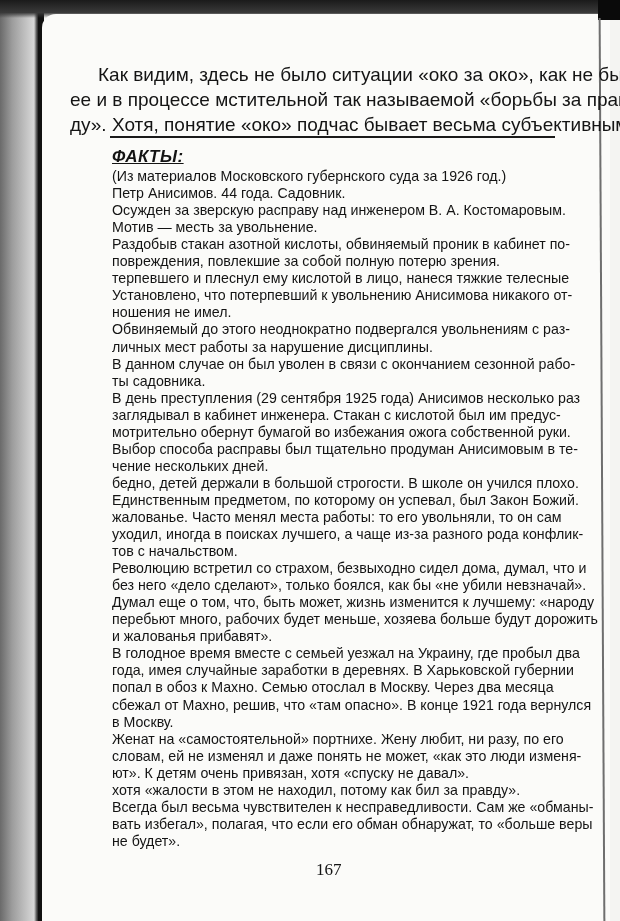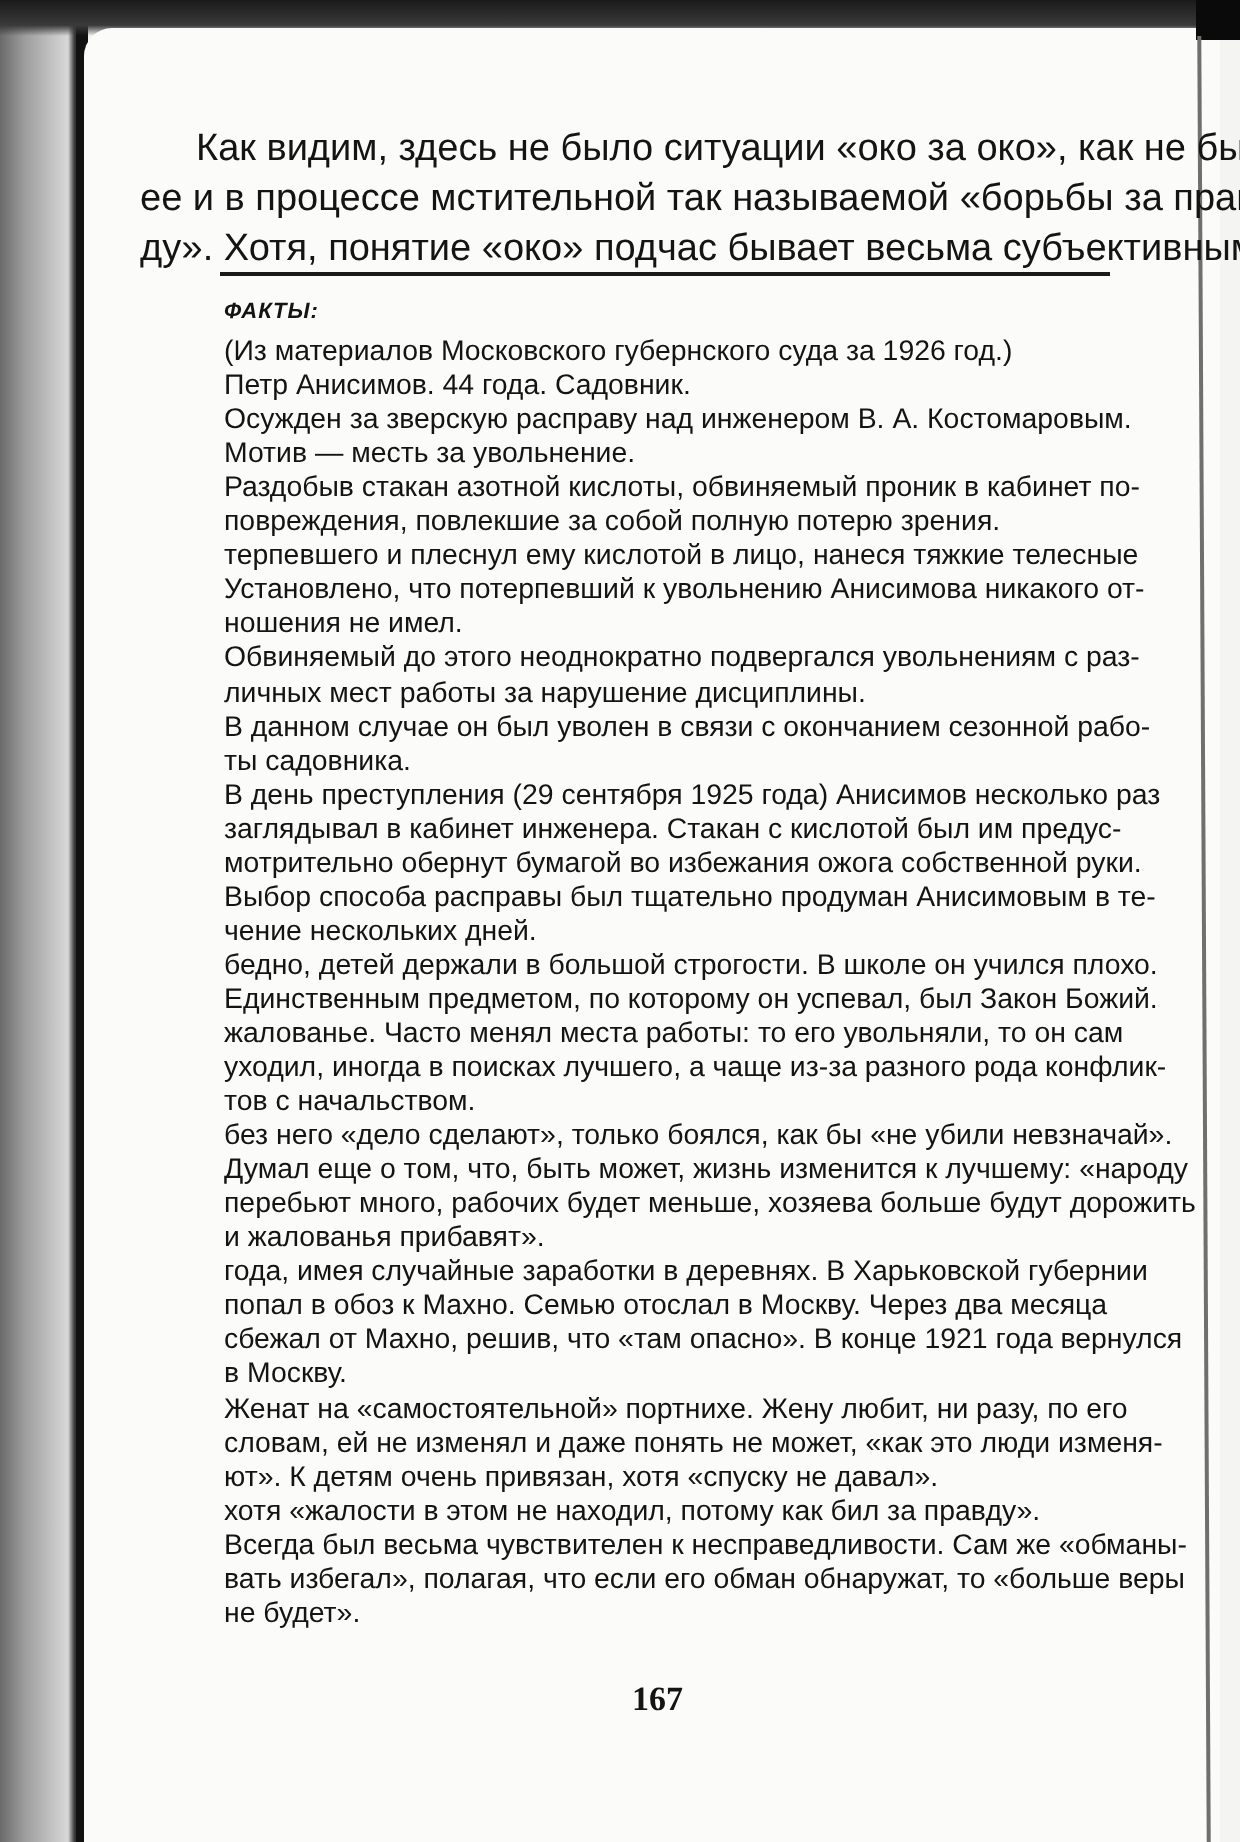--- a/index.html
+++ b/index.html
@@ -44,27 +44,28 @@
   .rule {
     position:absolute; left:110px; top:136px; width:445px; height:2px;
     background:#1a1a1a;
   }
   .facts {
     position:absolute; left:112px; top:148px; width:460px;
     font-family:"Liberation Sans", sans-serif;
     font-size:14.2px; line-height:17.05px;
   }
   .facts .heading {
-    font-weight:bold; font-style:italic; font-size:11px; letter-spacing:0.5px;
+    font-weight:bold; font-style:italic; font-size:17px; letter-spacing:0.5px;
     margin-bottom:3px;
+    text-decoration:underline;
   }
   .facts .line { display:block; white-space:nowrap; }
   .page-number {
-    position:absolute; left:316px; top:840px;
-    font-family:"Liberation Serif", serif; font-weight:bold; font-size:17px;
+    position:absolute; left:316px; top:860px;
+    font-family:"Liberation Serif", serif; font-weight:normal; font-size:17px;
   }
 </style>
 </head>
 <body>
 
 <div class="gutter"></div>
 <div class="gutter-shadow"></div>
 <div class="top-dark"></div>
 <div class="page"></div>
 <div class="corner-dark"></div>
@@ -97,24 +98,26 @@
       <span class="line">В день преступления (29 сентября 1925 года) Анисимов несколько раз</span>
       <span class="line">заглядывал в кабинет инженера. Стакан с кислотой был им предус-</span>
       <span class="line">мотрительно обернут бумагой во избежания ожога собственной руки.</span>
       <span class="line">Выбор способа расправы был тщательно продуман Анисимовым в те-</span>
       <span class="line">чение нескольких дней.</span>
       <span class="line">бедно, детей держали в большой строгости. В школе он учился плохо.</span>
       <span class="line">Единственным предметом, по которому он успевал, был Закон Божий.</span>
       <span class="line">жалованье. Часто менял места работы: то его увольняли, то он сам</span>
       <span class="line">уходил, иногда в поисках лучшего, а чаще из-за разного рода конфлик-</span>
       <span class="line">тов с начальством.</span>
+      <span class="line">Революцию встретил со страхом, безвыходно сидел дома, думал, что и</span>
       <span class="line">без него «дело сделают», только боялся, как бы «не убили невзначай».</span>
       <span class="line">Думал еще о том, что, быть может, жизнь изменится к лучшему: «народу</span>
       <span class="line">перебьют много, рабочих будет меньше, хозяева больше будут дорожить</span>
       <span class="line">и жалованья прибавят».</span>
+      <span class="line">В голодное время вместе с семьей уезжал на Украину, где пробыл два</span>
       <span class="line">года, имея случайные заработки в деревнях. В Харьковской губернии</span>
       <span class="line">попал в обоз к Махно. Семью отослал в Москву. Через два месяца</span>
       <span class="line">сбежал от Махно, решив, что «там опасно». В конце 1921 года вернулся</span>
       <span class="line">в Москву.</span>
       <span class="line">Женат на «самостоятельной» портнихе. Жену любит, ни разу, по его</span>
       <span class="line">словам, ей не изменял и даже понять не может, «как это люди изменя-</span>
       <span class="line">ют». К детям очень привязан, хотя «спуску не давал».</span>
       <span class="line">хотя «жалости в этом не находил, потому как бил за правду».</span>
       <span class="line">Всегда был весьма чувствителен к несправедливости. Сам же «обманы-</span>
       <span class="line">вать избегал», полагая, что если его обман обнаружат, то «больше веры</span>

